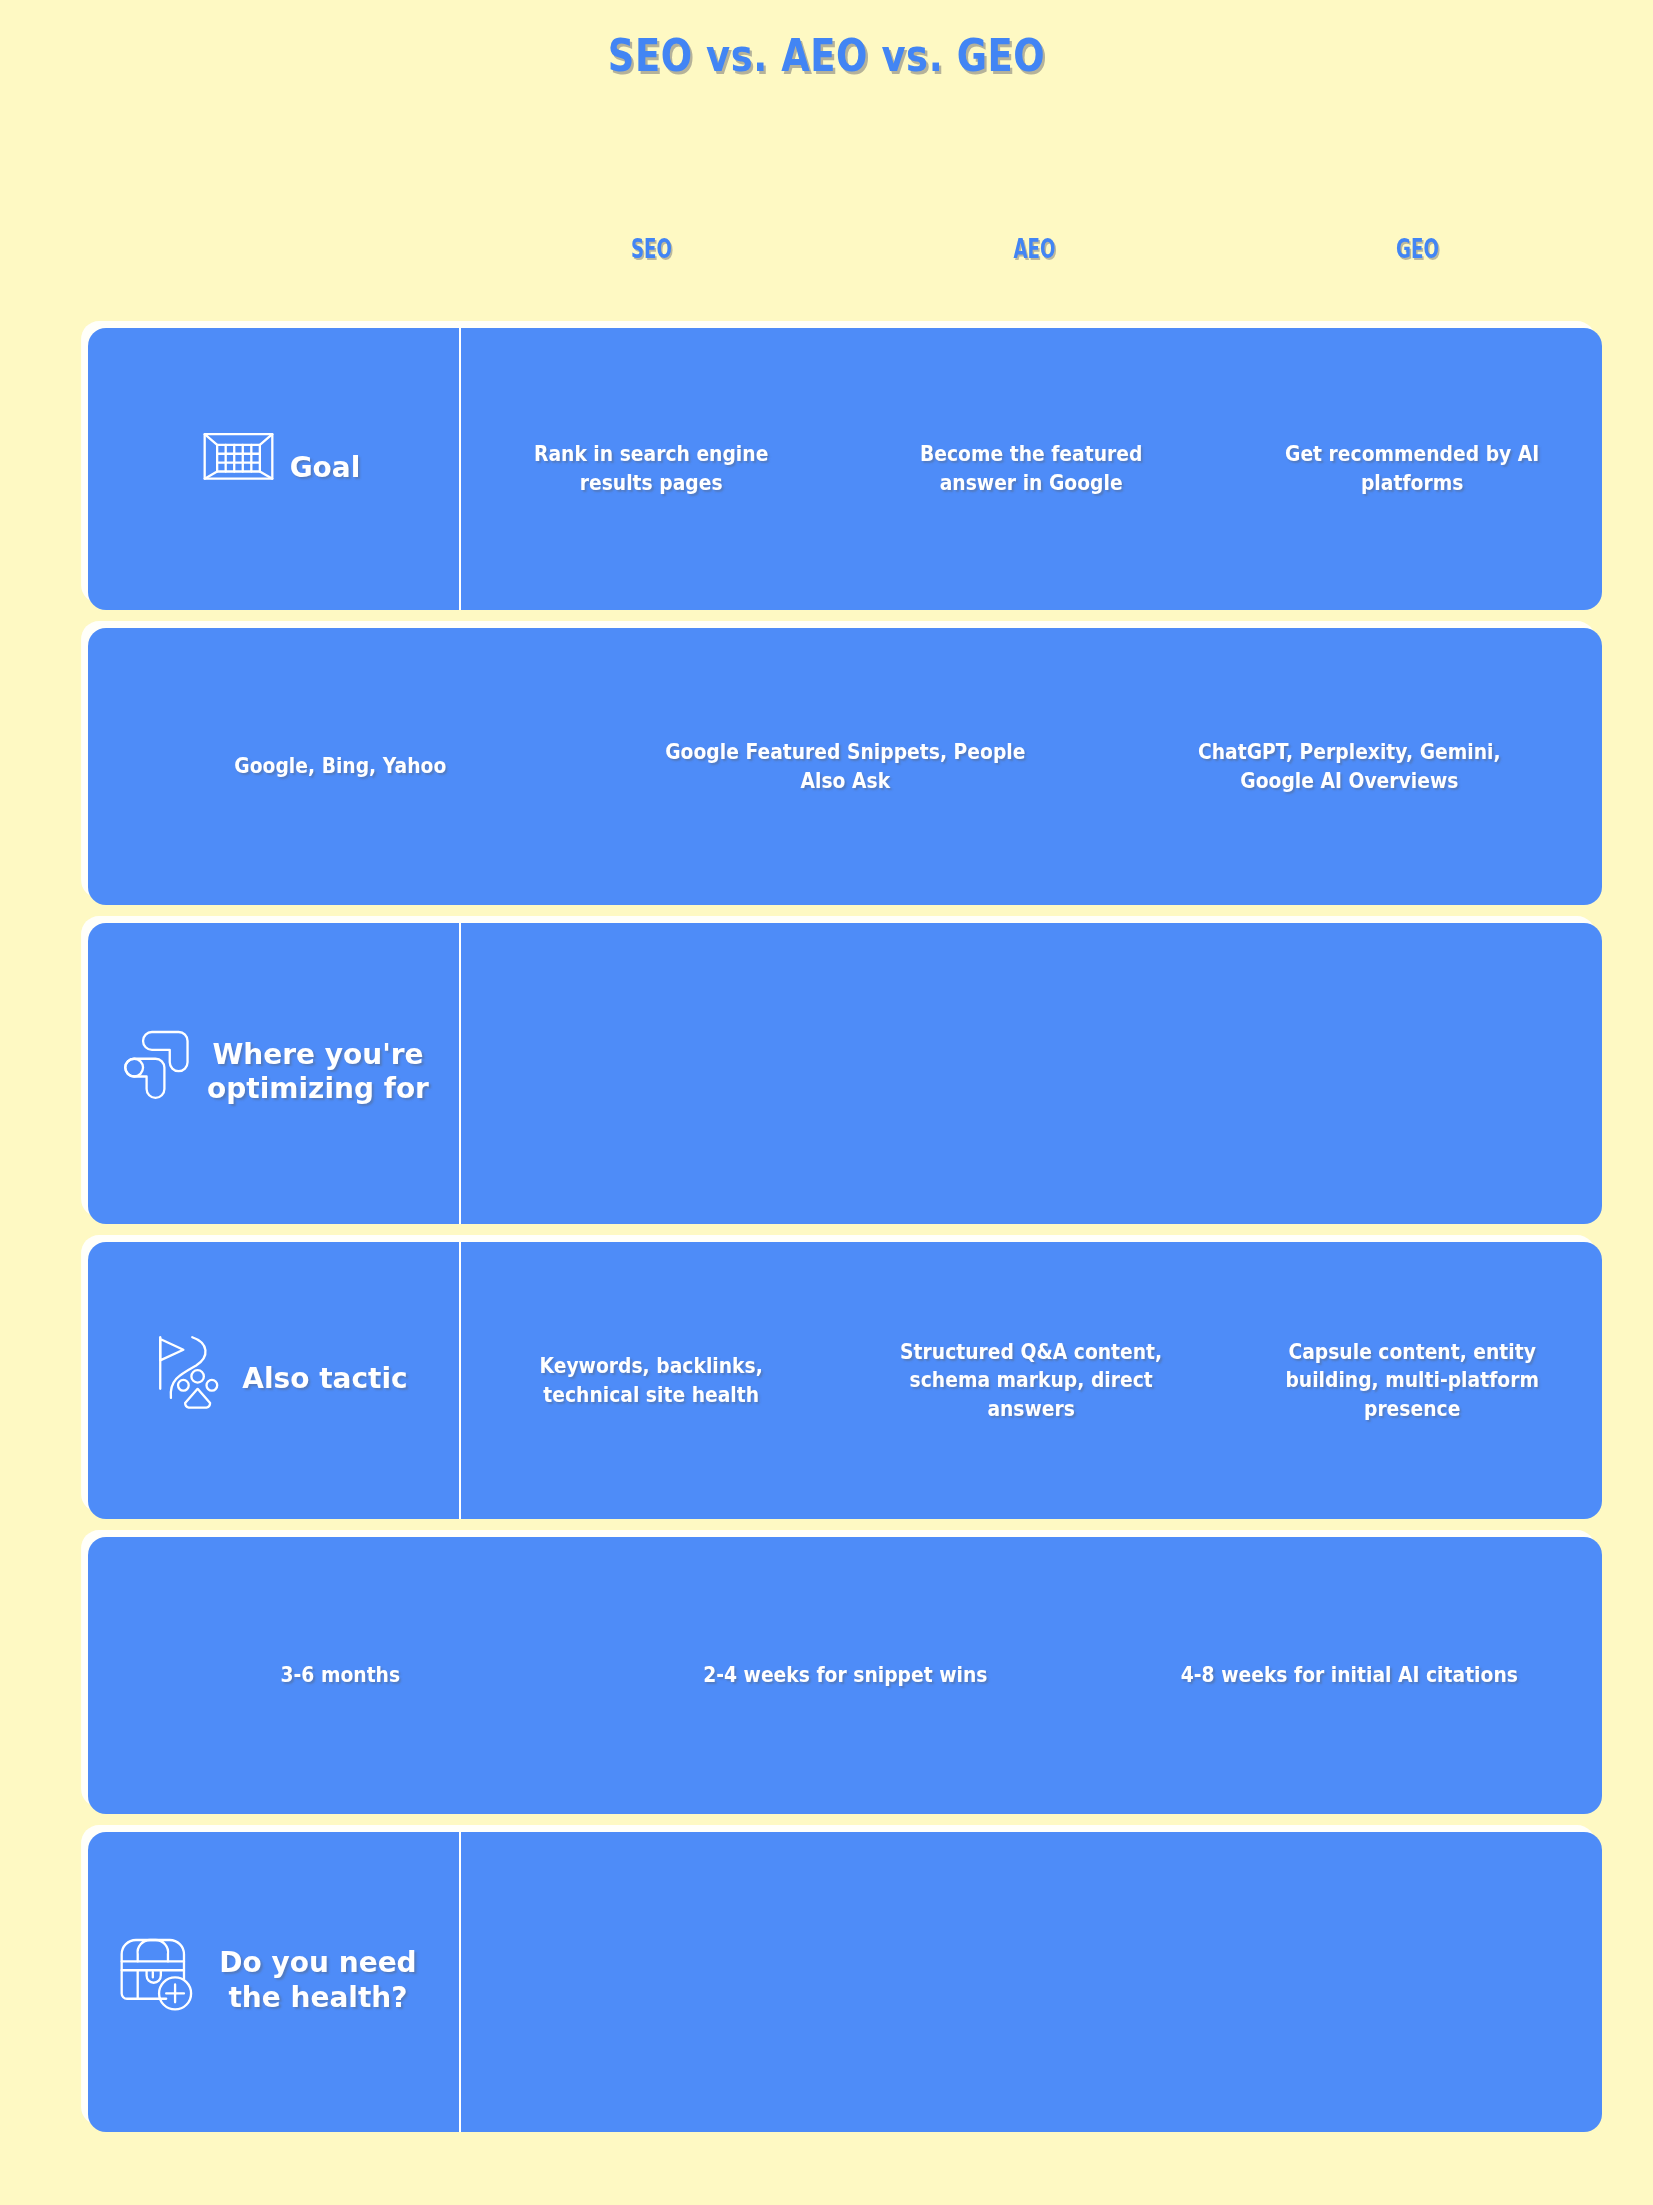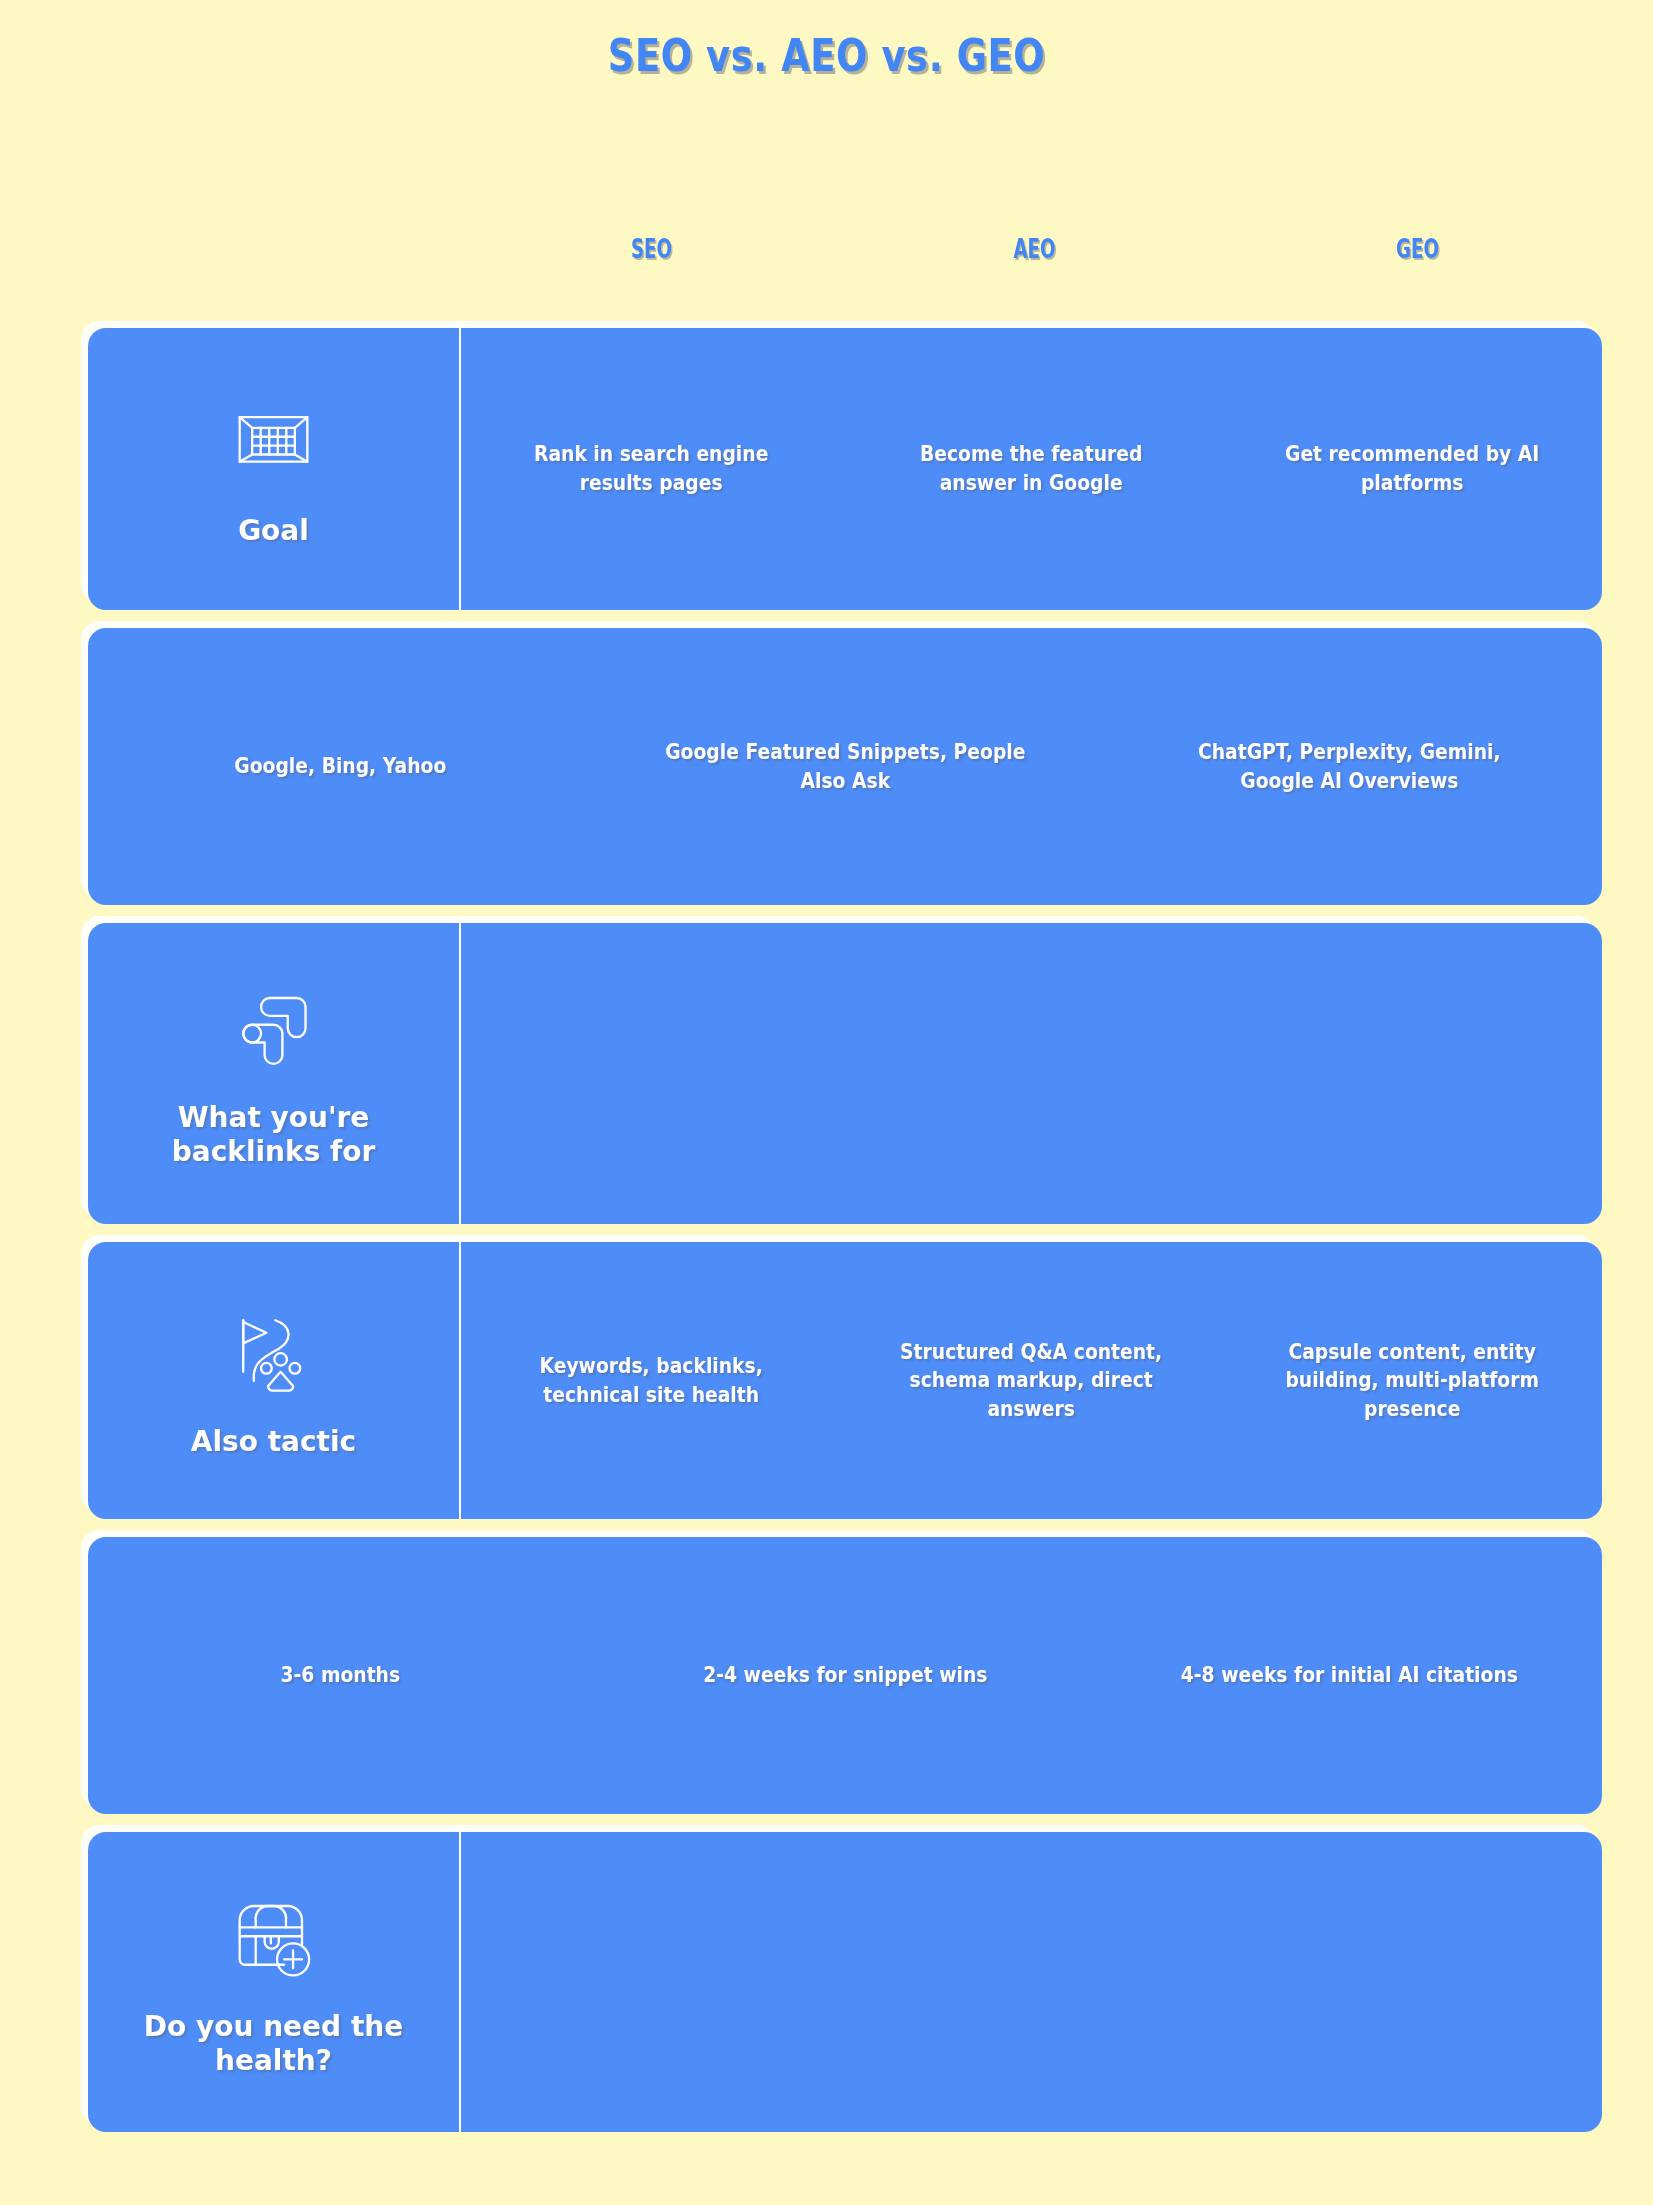--- a/index.html
+++ b/index.html
@@ -59,21 +59,20 @@
     background:#4e8cf8;
     border-radius:18px;
     margin-bottom:18px;
     box-shadow:-6.9px -6.9px 0 0 rgba(255,255,255,0.92);
     overflow:hidden;
   }
   .row-label-cell {
     width:373px;
     flex:0 0 373px;
     display:flex;
-    flex-direction:column;
     align-items:center;
     justify-content:center;
     padding:20.6px 23.4px 23.4px 23.4px;
     border-right:2.1px solid #ffffff;
   }
   .icon-wrap {
     width:103px;
     height:103px;
     display:flex;
     align-items:center;
@@ -161,21 +160,21 @@
 
     <div class="row row-2">
       <div class="row-label-cell">
         <div class="icon-wrap">
           <svg viewBox="0 0 100 100" fill="none" stroke="#ffffff" stroke-width="2.6" stroke-linejoin="round" stroke-linecap="round">
             <path d="M46 18 H76 a10 10 0 0 1 10 10 V52 a10 10 0 0 1 -10 10 h0 a10 10 0 0 1 -10 -10 V38 H46 a10 10 0 0 1 -10 -10 h0 a10 10 0 0 1 10 -10 Z"></path>
             <path d="M26 48 H50 a10 10 0 0 1 10 10 V82 a10 10 0 0 1 -10 10 h0 a10 10 0 0 1 -10 -10 V68 H26 a10 10 0 0 1 -10 -10 h0 a10 10 0 0 1 10 -10 Z"></path>
             <circle cx="26" cy="58" r="10"></circle>
           </svg>
         </div>
-        <div class="row-label">What you're backlinks for</div>
+        <div class="row-label">Where you're optimizing for</div>
       </div>
     </div>
 
     <div class="row row-3">
       <div class="row-label-cell">
         <div class="icon-wrap">
           <svg viewBox="0 0 100 100" fill="none" stroke="#ffffff" stroke-width="2.6" stroke-linejoin="round" stroke-linecap="round">
             <path d="M16 16 L16 74"></path>
             <path d="M16 18 L42 30 L16 42 Z"></path>
             <path d="M52 16 C70 22 72 38 56 48 C38 58 26 64 28 84"></path>

